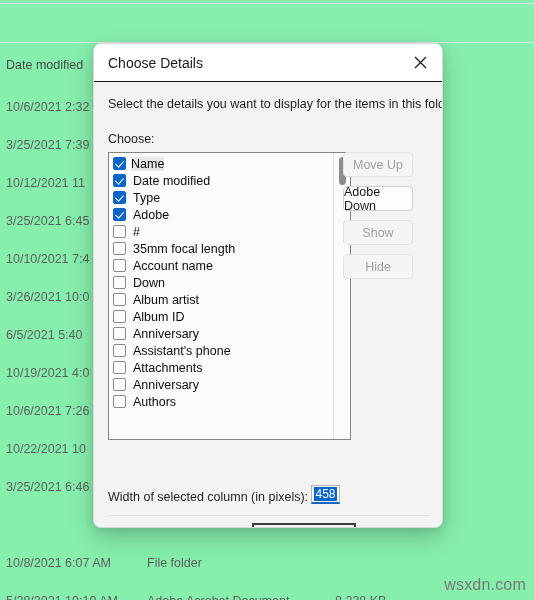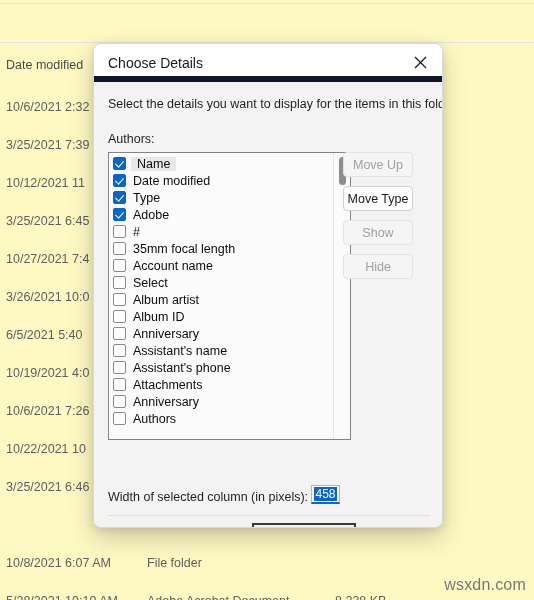--- a/index.html
+++ b/index.html
@@ -9,21 +9,21 @@
     height: 600px;
     overflow: hidden;
     background: #ffffff;
     font-family: "Liberation Sans", sans-serif;
   }
 
   #root {
     position: relative;
     width: 534px;
     height: 600px;
-    background: #fef9c3;
+    background: #86efac;
   }
 
   
   .bg-topline {
     position: absolute;
     left: 0; top: 3px;
     width: 534px; height: 1px;
     background: #e6e6e6;
   }
   .bg-sepline {
@@ -109,21 +109,21 @@
     box-shadow: 0 10px 26px rgba(0,0,0,0.20), 0 2px 8px rgba(0,0,0,0.10);
     box-sizing: border-box;
     overflow: hidden;
   }
 
   .dlg-titlebar {
     position: absolute;
     left: 0; top: 0;
     width: 100%; height: 38px;
     background: #ffffff;
-    border-bottom: 6px solid #0f172a;
+    border-bottom: 1px solid #0f172a;
     box-sizing: border-box;
   }
   .dlg-title {
     position: absolute;
     left: 14px; top: 11px;
     font-size: 14px;
     color: #1a1a1a;
   }
   .dlg-close {
     position: absolute;
@@ -206,21 +206,21 @@
     content: "";
     position: absolute;
     left: 3px; top: 1px;
     width: 4px; height: 7px;
     border: solid #ffffff;
     border-width: 0 1.6px 1.6px 0;
     transform: rotate(42deg);
   }
   .li .lbl-sel {
     background: #e8e8e8;
-    padding: 0 6px;
+    padding: 0 0;
     margin-left: -2px;
   }
 
   .lb-scroll {
     position: absolute;
     right: 0; top: 0;
     width: 17px; height: 100%;
     background: #fbfbfb;
     border-left: 1px solid #e5e5e5;
     box-sizing: border-box;
@@ -318,21 +318,21 @@
       <div class="bg-row" style="top: 95px;">
         <div class="bg-cell-date">3/25/2021 7:39</div>
       </div>
       <div class="bg-row" style="top: 133px;">
         <div class="bg-cell-date">10/12/2021 11</div>
       </div>
       <div class="bg-row" style="top: 171px;">
         <div class="bg-cell-date">3/25/2021 6:45</div>
       </div>
       <div class="bg-row" style="top: 209px;">
-        <div class="bg-cell-date">10/27/2021 7:4</div>
+        <div class="bg-cell-date">10/10/2021 7:4</div>
       </div>
       <div class="bg-row" style="top: 247px;">
         <div class="bg-cell-date">3/26/2021 10:0</div>
       </div>
       <div class="bg-row" style="top: 285px;">
         <div class="bg-cell-date">6/5/2021 5:40</div>
       </div>
       <div class="bg-row" style="top: 323px;">
         <div class="bg-cell-date">10/19/2021 4:0</div>
       </div>
@@ -372,21 +372,21 @@
         <svg width="13" height="13" viewBox="0 0 13 13" aria-hidden="true">
           <line x1="1" y1="1" x2="12" y2="12" stroke="#1a1a1a" stroke-width="1.2"></line>
           <line x1="12" y1="1" x2="1" y2="12" stroke="#1a1a1a" stroke-width="1.2"></line>
         </svg>
       </div>
     </div>
 
     <div class="dlg-body">
 
       <div class="dlg-instruction">Select the details you want to display for the items in this folder.</div>
-      <div class="dlg-details-label">Authors:</div>
+      <div class="dlg-details-label">Choose:</div>
 
       <div class="listbox">
         <div class="listbox-inner" id="listbox-inner">
             <div class="li">
               <span class="cb checked"></span>
               <span class="lbl-sel">Name</span>
             </div>
             <div class="li">
               <span class="cb checked"></span>
               <span>Date modified</span>
@@ -406,37 +406,33 @@
             <div class="li">
               <span class="cb unchecked"></span>
               <span>35mm focal length</span>
             </div>
             <div class="li">
               <span class="cb unchecked"></span>
               <span>Account name</span>
             </div>
             <div class="li">
               <span class="cb unchecked"></span>
-              <span>Select</span>
+              <span>Down</span>
             </div>
             <div class="li">
               <span class="cb unchecked"></span>
               <span>Album artist</span>
             </div>
             <div class="li">
               <span class="cb unchecked"></span>
               <span>Album ID</span>
             </div>
             <div class="li">
               <span class="cb unchecked"></span>
               <span>Anniversary</span>
-            </div>
-            <div class="li">
-              <span class="cb unchecked"></span>
-              <span>Assistant's name</span>
             </div>
             <div class="li">
               <span class="cb unchecked"></span>
               <span>Assistant's phone</span>
             </div>
             <div class="li">
               <span class="cb unchecked"></span>
               <span>Attachments</span>
             </div>
             <div class="li">
@@ -447,21 +443,21 @@
               <span class="cb unchecked"></span>
               <span>Authors</span>
             </div>
           </div>
         <div class="lb-scroll">
           <div class="lb-thumb"></div>
         </div>
       </div>
 
       <div class="side-btn disabled" style="top:70px">Move Up</div>
-      <div class="side-btn enabled" style="top:104px">Move Type</div>
+      <div class="side-btn enabled" style="top:104px">Adobe Down</div>
       <div class="side-btn disabled" style="top:138px">Show</div>
       <div class="side-btn disabled" style="top:172px">Hide</div>
 
       <div class="width-label">Width of selected column (in pixels):</div>
       <div class="width-input">
         <span class="val">458</span>
       </div>
 
       <div class="footer-sep"></div>
 

